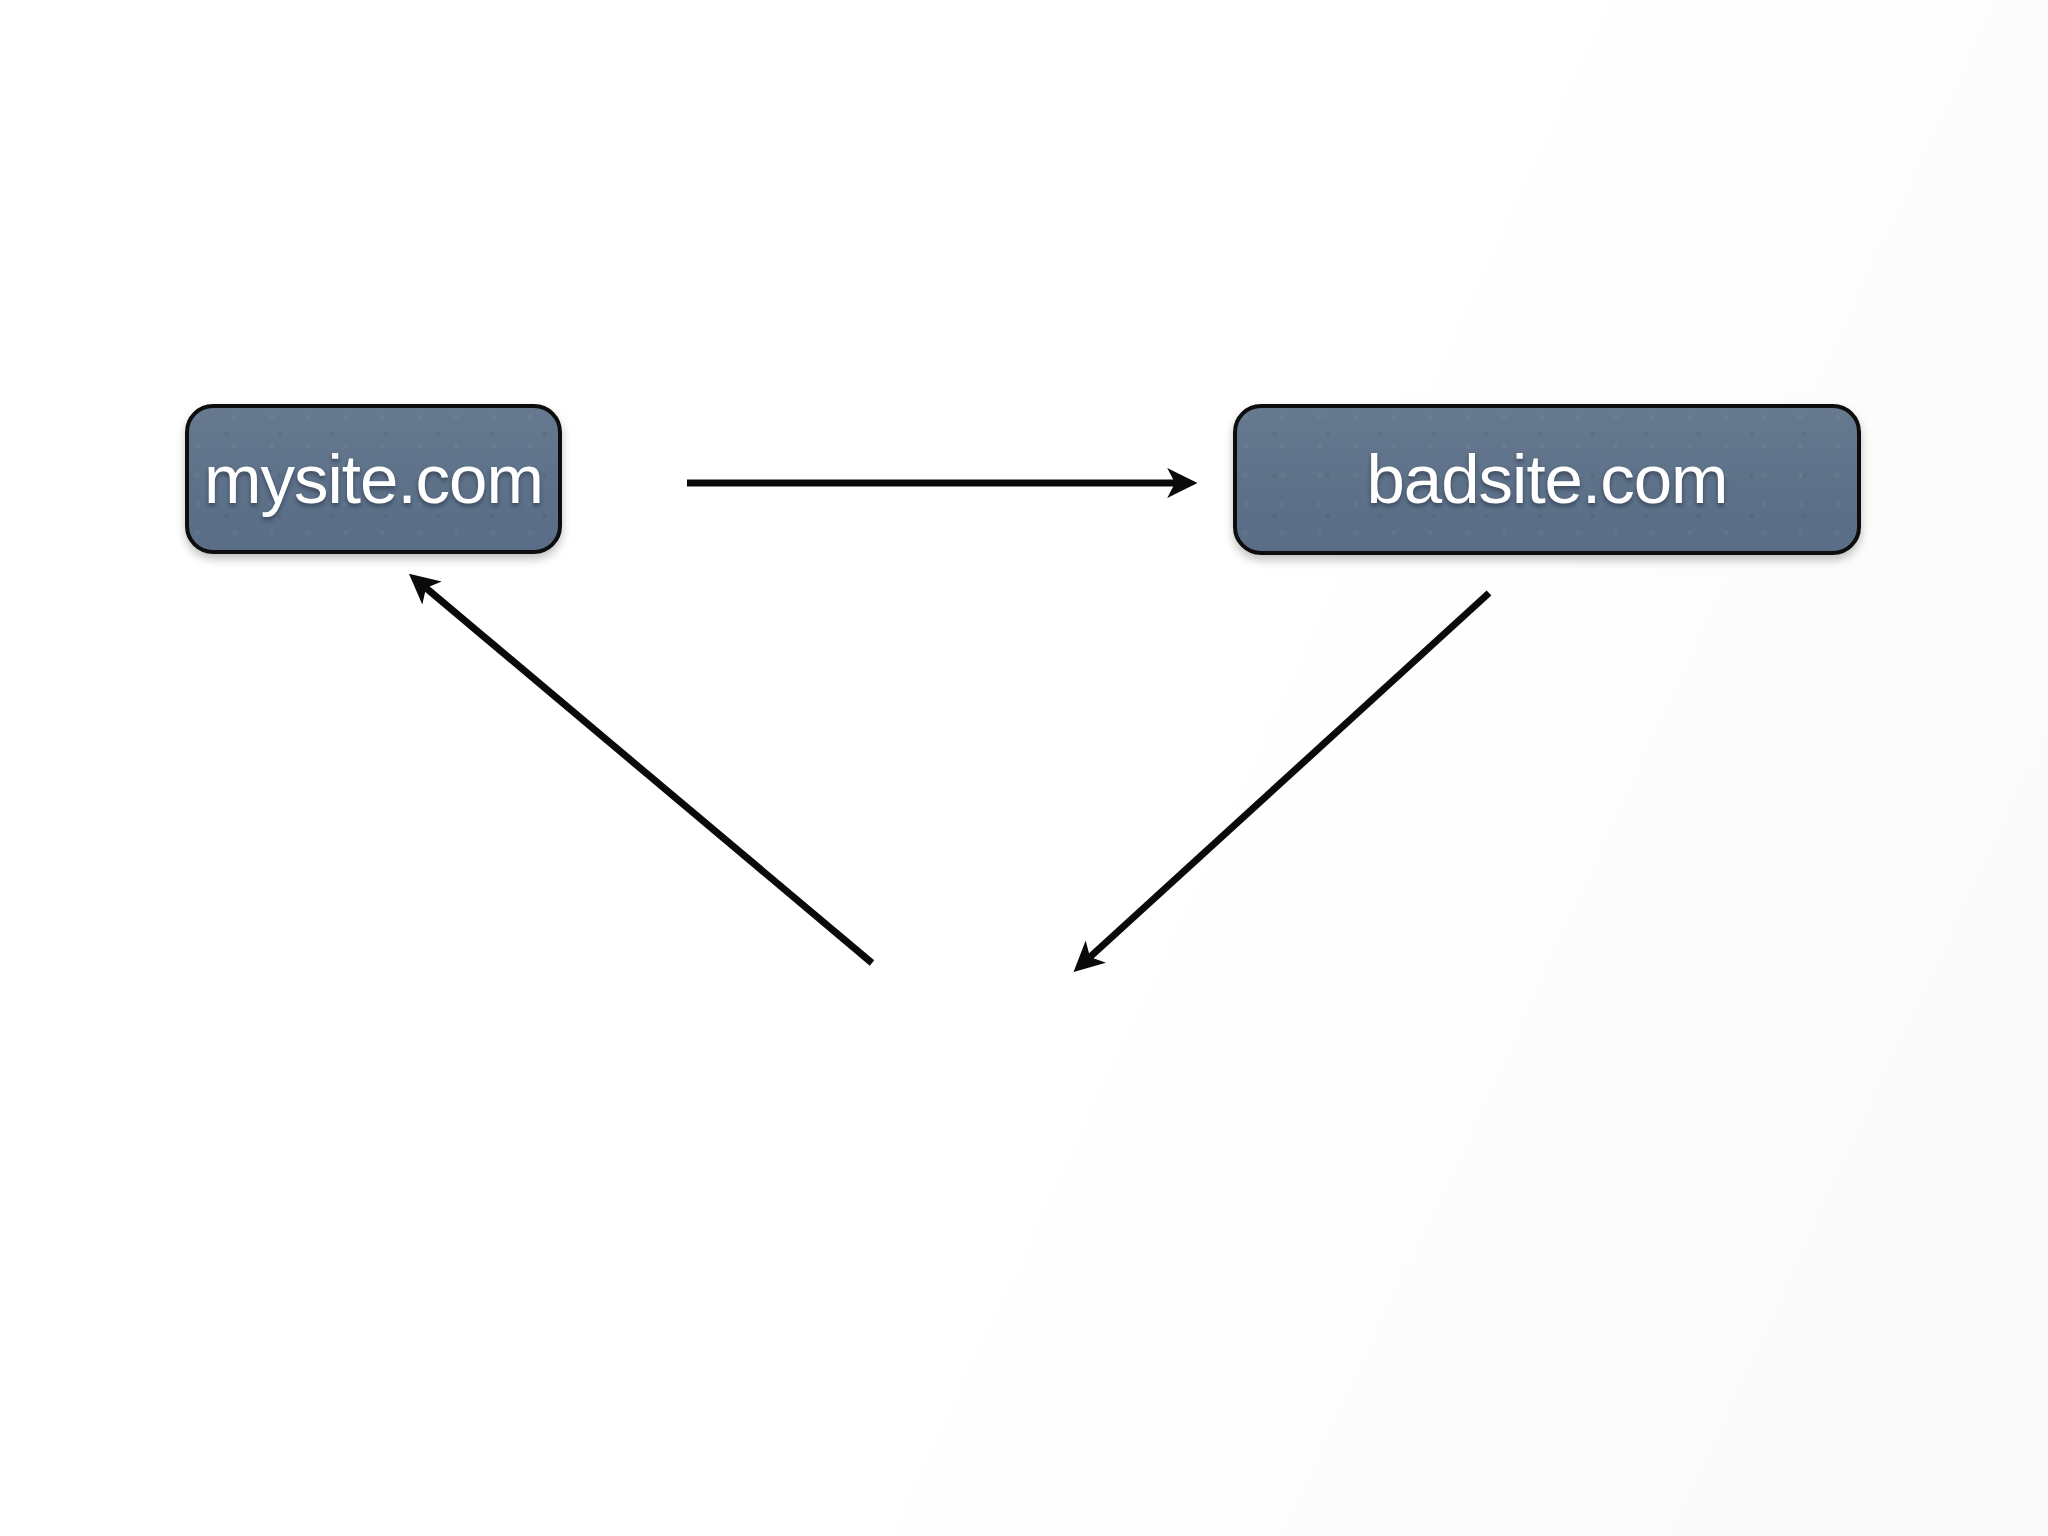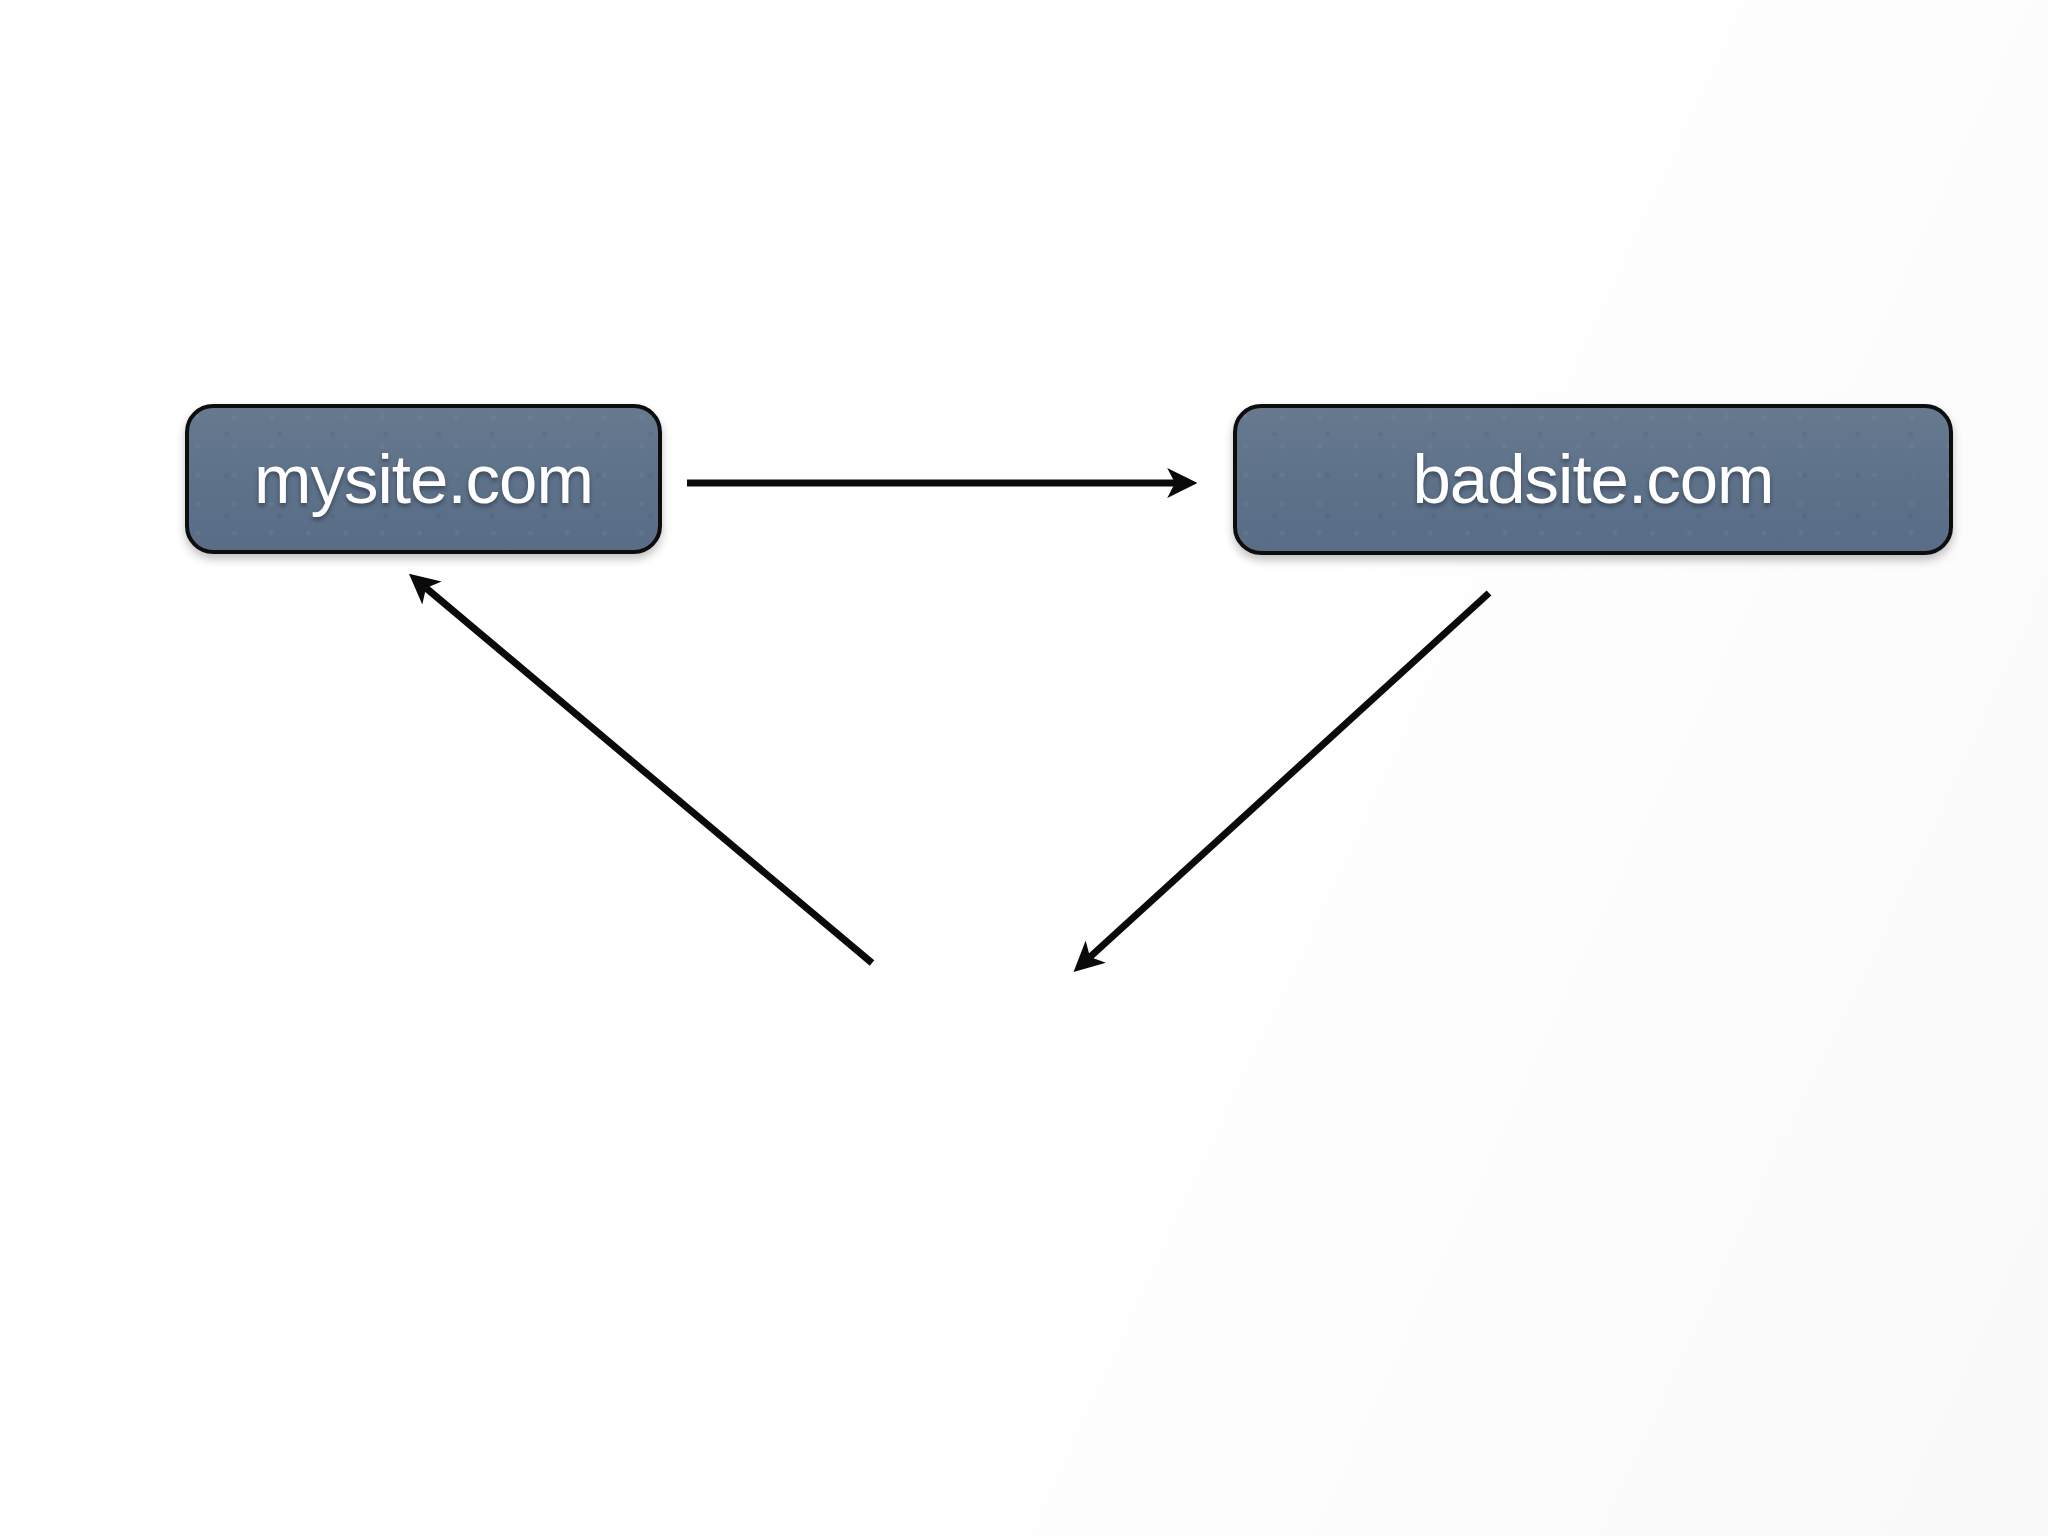--- a/index.html
+++ b/index.html
@@ -35,22 +35,22 @@
     background-size:37px 29px, 53px 41px, 100% 100%;
     box-shadow:0 5px 10px rgba(0,0,0,0.25);
   }
   .node-label{
     color:var(--node-text);
     font-size:69px;
     letter-spacing:-1px;
     text-shadow:0 3px 4px rgba(15,20,30,0.42);
     white-space:nowrap;
   }
-  .node-mysite{left:185px;top:404px;width:477px;height:150px;}
-  .node-badsite{left:1233px;top:404px;width:720px;height:151px;justify-content:center;}
+  .node-mysite{left:185px;top:404px;width:377px;height:150px;}
+  .node-badsite{left:1233px;top:404px;width:628px;height:151px;justify-content:center;}
   .caption{
     position:absolute;
     left:1030px;top:1033px;
     transform:translateX(-50%);
     color:var(--caption-text);
     font-size:78px;
     letter-spacing:-2px;
     line-height:1.1;
     white-space:nowrap;
   }

